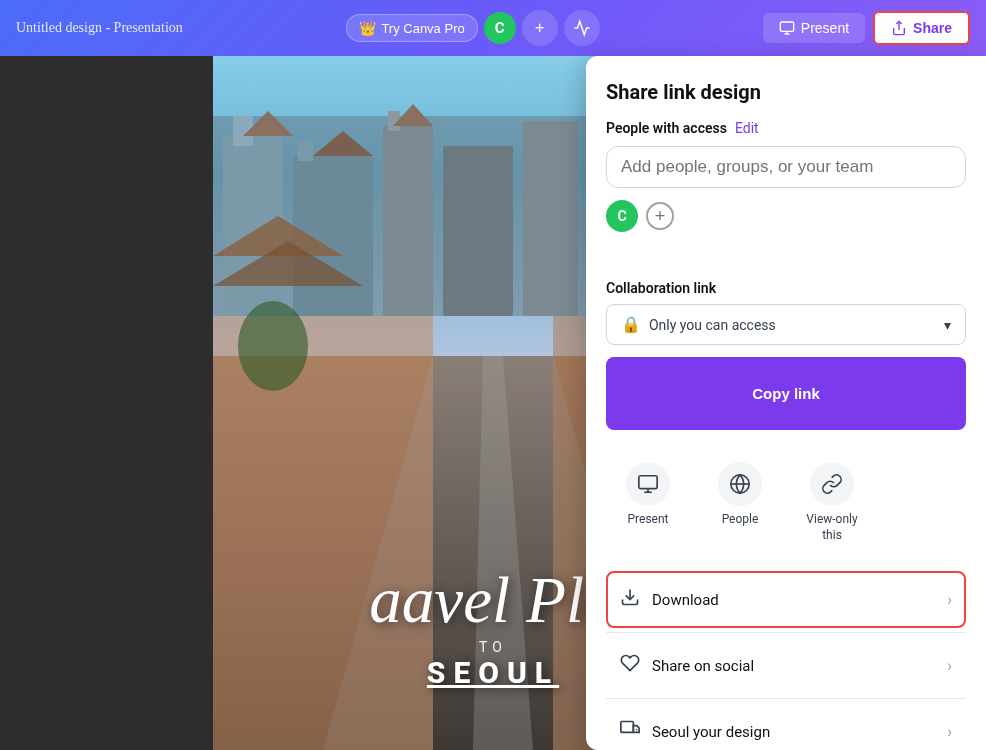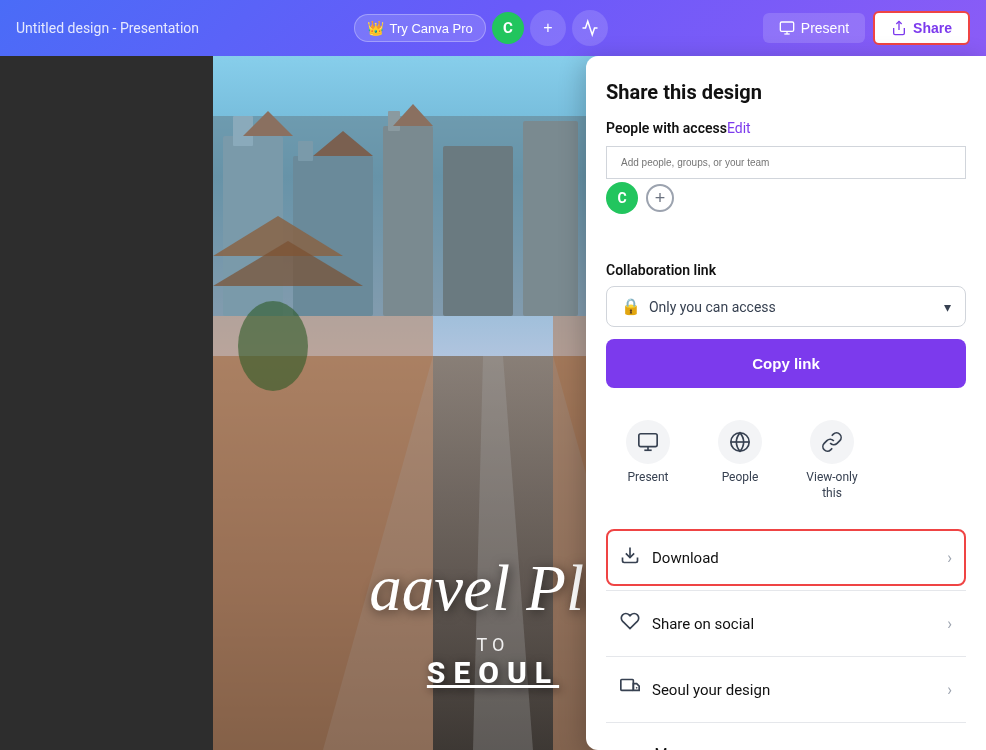--- a/index.html
+++ b/index.html
@@ -5,21 +5,21 @@
     * { box-sizing: border-box; margin: 0; padding: 0; }
     body { font-family: -apple-system, BlinkMacSystemFont, 'Segoe UI', Roboto, sans-serif; background: #1a1a2e; width: 986px; height: 750px; overflow: hidden; position: relative; }
 
     
     .topbar {
       position: absolute; top: 0; left: 0; right: 0; height: 56px;
       background: linear-gradient(135deg, #4a6cf7 0%, #6a5af9 50%, #8b5cf6 100%);
       display: flex; align-items: center; justify-content: space-between;
       padding: 0 16px; z-index: 10;
     }
-    .topbar-left { display: flex; align-items: center; gap: 8px; }
+    .topbar-left { display: flex; align-items: center; gap: 8px; font-family: Liberation Serif, serif; }
     .topbar-title { color: rgba(255,255,255,0.85); font-size: 14px; }
     .topbar-center { display: flex; align-items: center; gap: 6px; }
     .try-canva-pro {
       background: rgba(255,255,255,0.15); border: 1px solid rgba(255,255,255,0.3);
       color: white; padding: 5px 12px; border-radius: 20px; font-size: 13px;
       display: flex; align-items: center; gap: 5px; cursor: pointer;
     }
     .crown-icon { color: #fbbf24; font-size: 14px; }
     .avatar-green {
       width: 32px; height: 32px; background: #22c55e; border-radius: 50%;
@@ -68,28 +68,28 @@
     
     .share-panel {
       position: absolute; top: 56px; right: 0; width: 400px;
       background: white; border-radius: 12px 0 0 12px;
       box-shadow: -4px 4px 24px rgba(0,0,0,0.2);
       padding: 24px 20px; overflow-y: auto; max-height: calc(750px - 56px);
       z-index: 20;
     }
     .panel-title { font-size: 20px; font-weight: 700; color: #111; margin-bottom: 16px; }
 
-    .people-access-row { display: flex; align-items: center; gap: 0; margin-bottom: 10px; }
+    .people-access-row { display: flex; align-items: center; gap: 8px; margin-bottom: 10px; }
     .people-access-label { font-size: 14px; font-weight: 600; color: #111; }
     .edit-link { font-size: 14px; color: #7c3aed; cursor: pointer; text-decoration: none; }
 
     .add-people-input {
       width: 100%; padding: 10px 14px; border: 1.5px solid #d1d5db;
-      border-radius: 0; font-size: 10px; color: #6b7280; outline: none;
-      margin-bottom: 3px;
+      border-radius: 12px; font-size: 17px; color: #6b7280; outline: none;
+      margin-bottom: 12px;
     }
 
     .avatar-row { display: flex; align-items: center; gap: 8px; margin-bottom: 16px; }
     .avatar-sm {
       width: 32px; height: 32px; background: #22c55e; border-radius: 50%;
       display: flex; align-items: center; justify-content: center;
       color: white; font-weight: bold; font-size: 14px;
     }
     .add-person-btn {
       width: 28px; height: 28px; border: 2px solid #9ca3af; border-radius: 50%;
@@ -101,21 +101,21 @@
     .access-dropdown {
       width: 100%; padding: 10px 14px; border: 1.5px solid #d1d5db;
       border-radius: 8px; font-size: 14px; color: #374151;
       display: flex; align-items: center; justify-content: space-between;
       cursor: pointer; margin-bottom: 12px; background: white;
     }
     .access-dropdown-left { display: flex; align-items: center; gap: 8px; }
     .lock-icon { font-size: 16px; color: #6b7280; }
 
     .copy-link-btn {
-      width: 100%; padding: 16px; background: #7c3aed; color: white;
+      width: 100%; padding: 28px; background: #7c3aed; color: white;
       border: none; border-radius: 8px; font-size: 15px; font-weight: 600;
       cursor: pointer; margin-bottom: 20px;
     }
 
     
     .share-options-grid {
       display: grid; grid-template-columns: repeat(4, 1fr); gap: 8px;
       margin-bottom: 16px;
     }
     .share-option {
@@ -244,28 +244,28 @@
 
       <ellipse cx="480" cy="280" rx="40" ry="50" fill="#2d5a27" opacity="0.7"></ellipse>
       <ellipse cx="500" cy="260" rx="30" ry="40" fill="#3d6a37" opacity="0.8"></ellipse>
       <ellipse cx="60" cy="290" rx="35" ry="45" fill="#2d5a27" opacity="0.6"></ellipse>
     </svg>
 
     <div style="position:absolute; top:0; left:0; right:0; bottom:0; display:flex; flex-direction:column; align-items:center; justify-content:flex-end; padding-bottom:60px;">
       <div style="font-size:72px; color:white; font-family:Georgia,serif; font-style:italic; font-weight:300; text-shadow:2px 2px 12px rgba(0,0,0,0.6); line-height:1; text-align:center; width:100%;">
         <span style="font-size:65px;">a</span><span style="font-size:65px;">avel Pla</span>
       </div>
-      <div style="font-size:18px; color:rgba(255,255,255,0.9); letter-spacing:5px; margin-top:12px;">TO</div>
+      <div style="font-size:14px; color:rgba(255,255,255,0.9); letter-spacing:5px; margin-top:5px;">TO</div>
       <div style="font-size:30px; color:white; font-weight:800; letter-spacing:8px; text-transform:uppercase; text-shadow:2px 2px 10px rgba(0,0,0,0.6);text-decoration:underline;">Seoul</div>
     </div>
   </div>
 </div>
 
 <div class="share-panel">
-  <div class="panel-title">Share this design</div>
+  <div class="panel-title">Share link design</div>
 
   
   <div class="people-access-row">
     <span class="people-access-label">People with access</span>
     <a class="edit-link">Edit</a>
   </div>
 
   <input type="text" class="add-people-input" placeholder="Add people, groups, or your team" style="">
 
   <div class="avatar-row">

